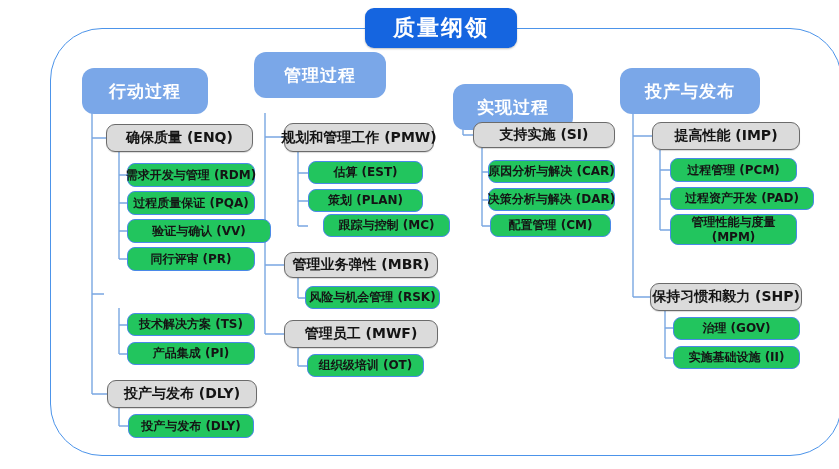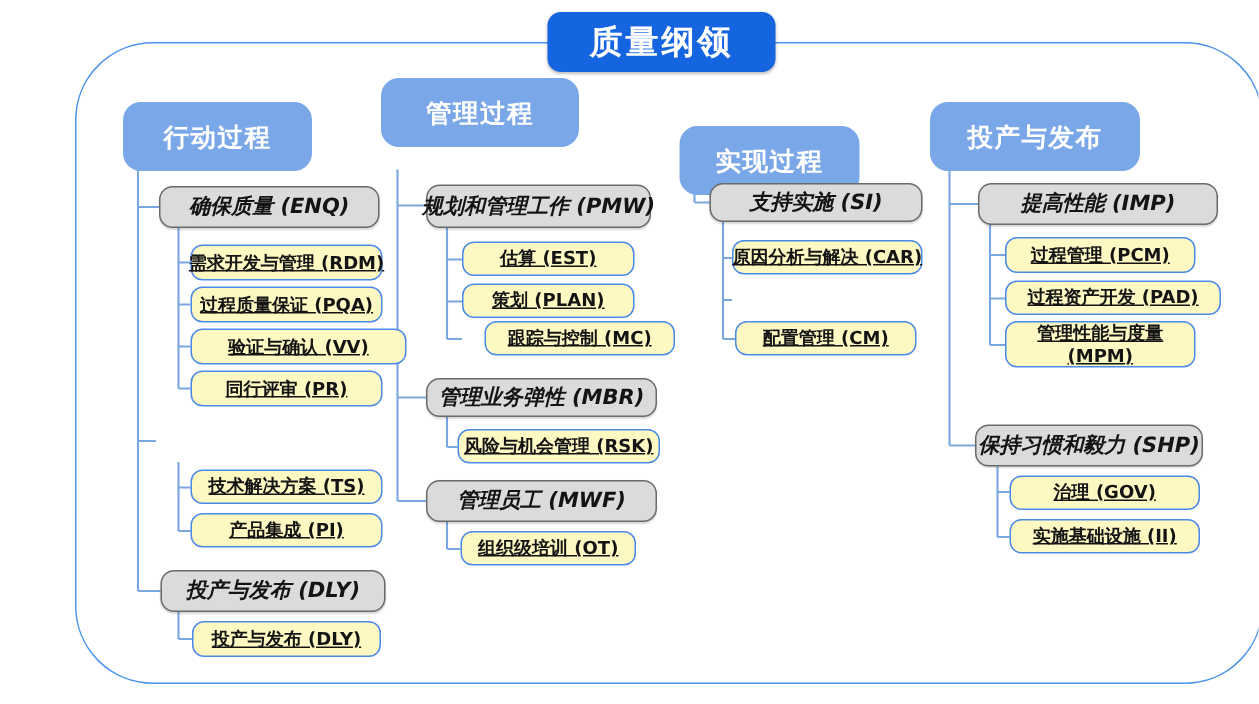--- a/index.html
+++ b/index.html
@@ -38,28 +38,27 @@
     border-radius:12px;letter-spacing:1px;
     z-index:2;
   }
   .grp{
     background:#DBDBDB;
     border:1.6px solid #6B6B6B;
     border-radius:9px;
     font-size:14px;font-weight:bold;color:#141414;
     white-space:nowrap;z-index:2;
     box-shadow:0 1px 1px rgba(0,0,0,0.15);
-    font-style:italic;
   }
   .leaf{
-    background:#fef9c3;
+    background:#22c55e;
     border:1.4px solid #4A89E8;
     border-radius:8px;
     font-size:12px;font-weight:bold;color:#141414;
-    white-space:nowrap;z-index:2;text-decoration:underline;
+    white-space:nowrap;z-index:2;
   }
   .leaf.wrap{white-space:normal;line-height:1.2;font-size:12px;padding:12px 4px;}
 </style>
 </head>
 <body>
 
 <div class="canvas">
 
   <div class="frame"></div>
 
@@ -104,23 +103,24 @@
   <div class="node leaf" style="left:303px;top:214px;width:127px;height:23px">跟踪与控制 (MC)</div>
 
   <div class="node grp" style="left:264px;top:252px;width:154px;height:26px">管理业务弹性 (MBR)</div>
   <div class="node leaf" style="left:285px;top:286px;width:135px;height:23px">风险与机会管理 (RSK)</div>
 
   <div class="node grp" style="left:264px;top:320px;width:154px;height:28px">管理员工 (MWF)</div>
   <div class="node leaf" style="left:287px;top:354px;width:117px;height:23px">组织级培训 (OT)</div>
 
   <div class="node grp" style="left:453px;top:122px;width:142px;height:26px">支持实施 (SI)</div>
   <div class="node leaf" style="left:468px;top:160px;width:127px;height:23px">原因分析与解决 (CAR)</div>
+  <div class="node leaf" style="left:468px;top:188px;width:127px;height:23px">决策分析与解决 (DAR)</div>
   <div class="node leaf" style="left:470px;top:214px;width:121px;height:23px">配置管理 (CM)</div>
 
-  <div class="node grp" style="left:632px;top:122px;width:160px;height:28px">提高性能 (IMP)</div>
+  <div class="node grp" style="left:632px;top:122px;width:148px;height:28px">提高性能 (IMP)</div>
   <div class="node leaf" style="left:650px;top:158px;width:127px;height:24px">过程管理 (PCM)</div>
   <div class="node leaf" style="left:650px;top:187px;width:144px;height:23px">过程资产开发 (PAD)</div>
   <div class="node leaf wrap" style="left:650px;top:214px;width:127px;height:31px">管理性能与度量 (MPM)</div>
 
   <div class="node grp" style="left:630px;top:283px;width:152px;height:28px">保持习惯和毅力 (SHP)</div>
   <div class="node leaf" style="left:653px;top:317px;width:127px;height:23px">治理 (GOV)</div>
   <div class="node leaf" style="left:653px;top:346px;width:127px;height:23px">实施基础设施 (II)</div>
 
 </div>
 

